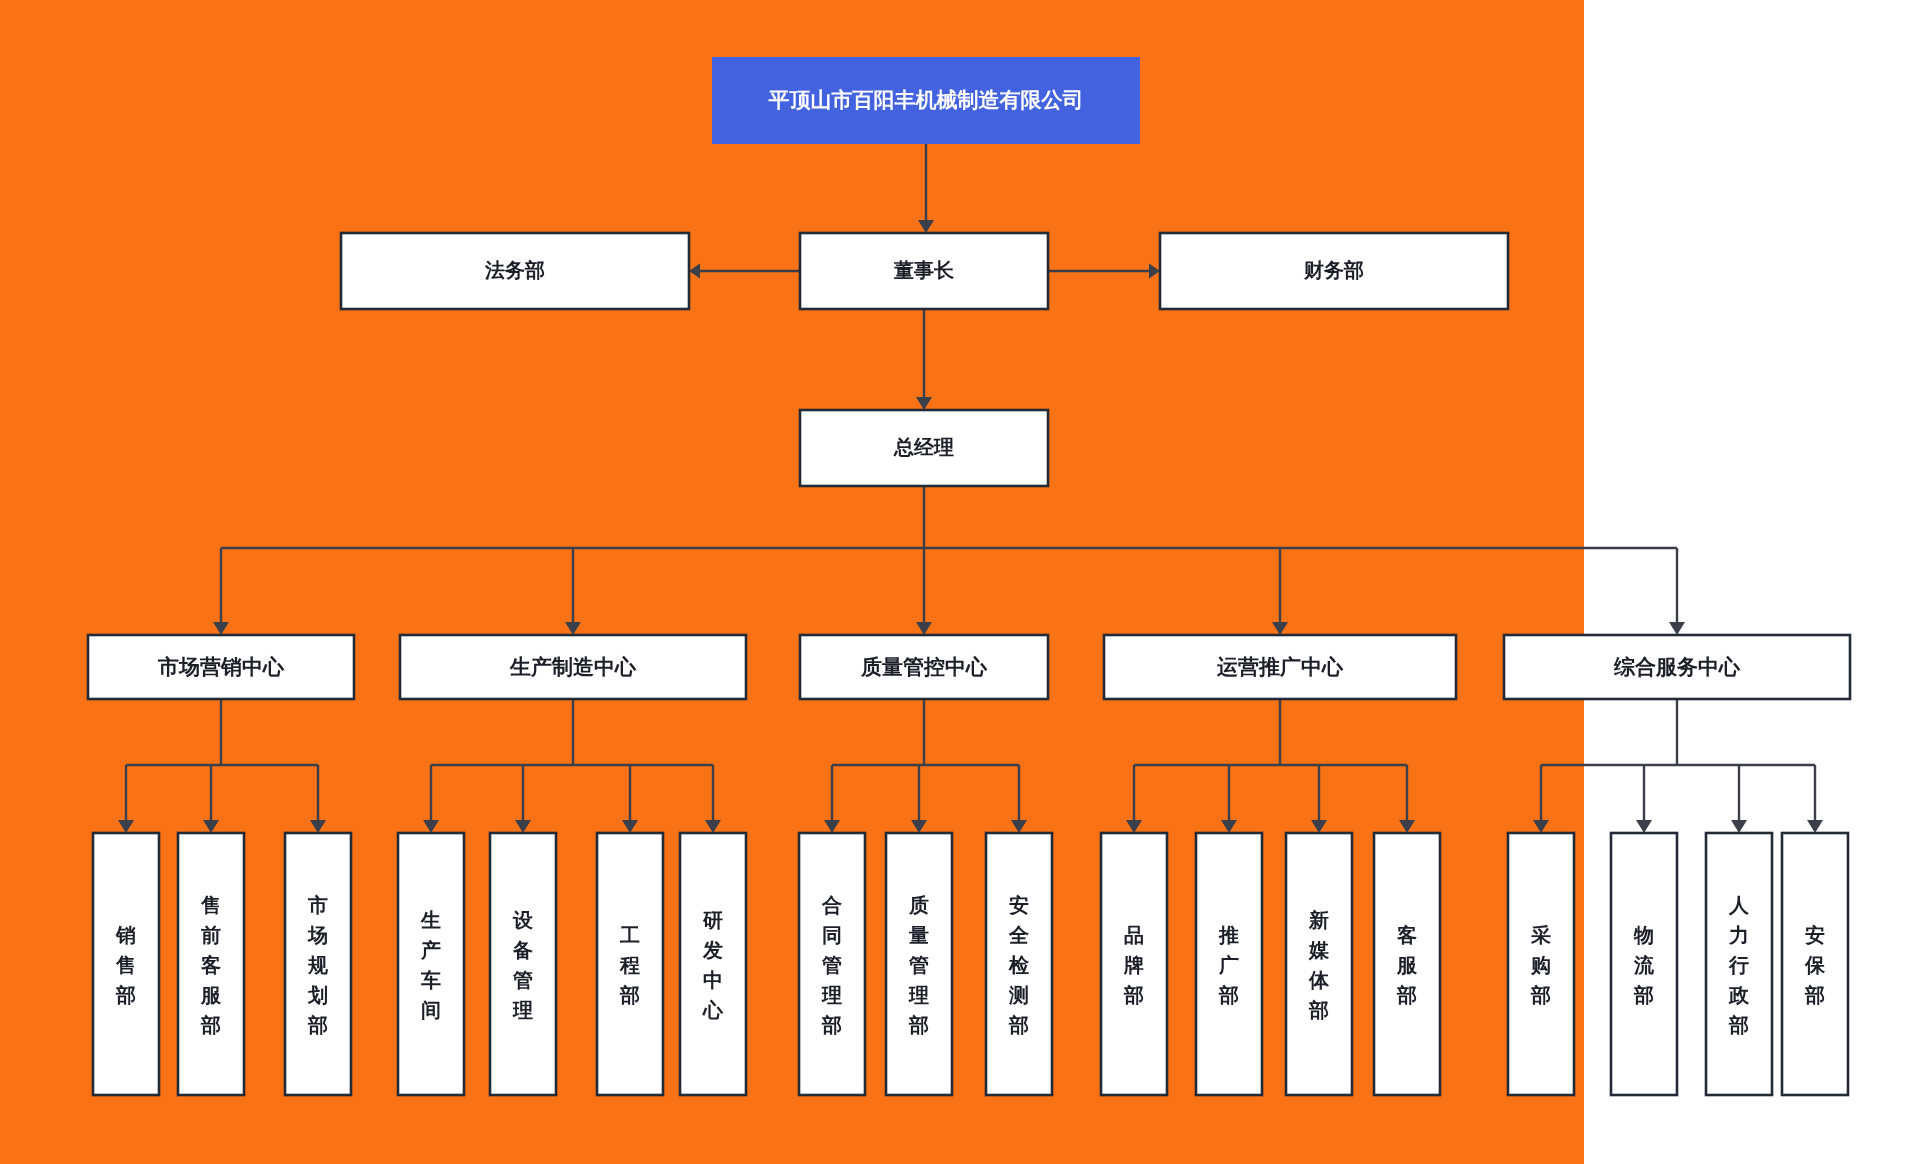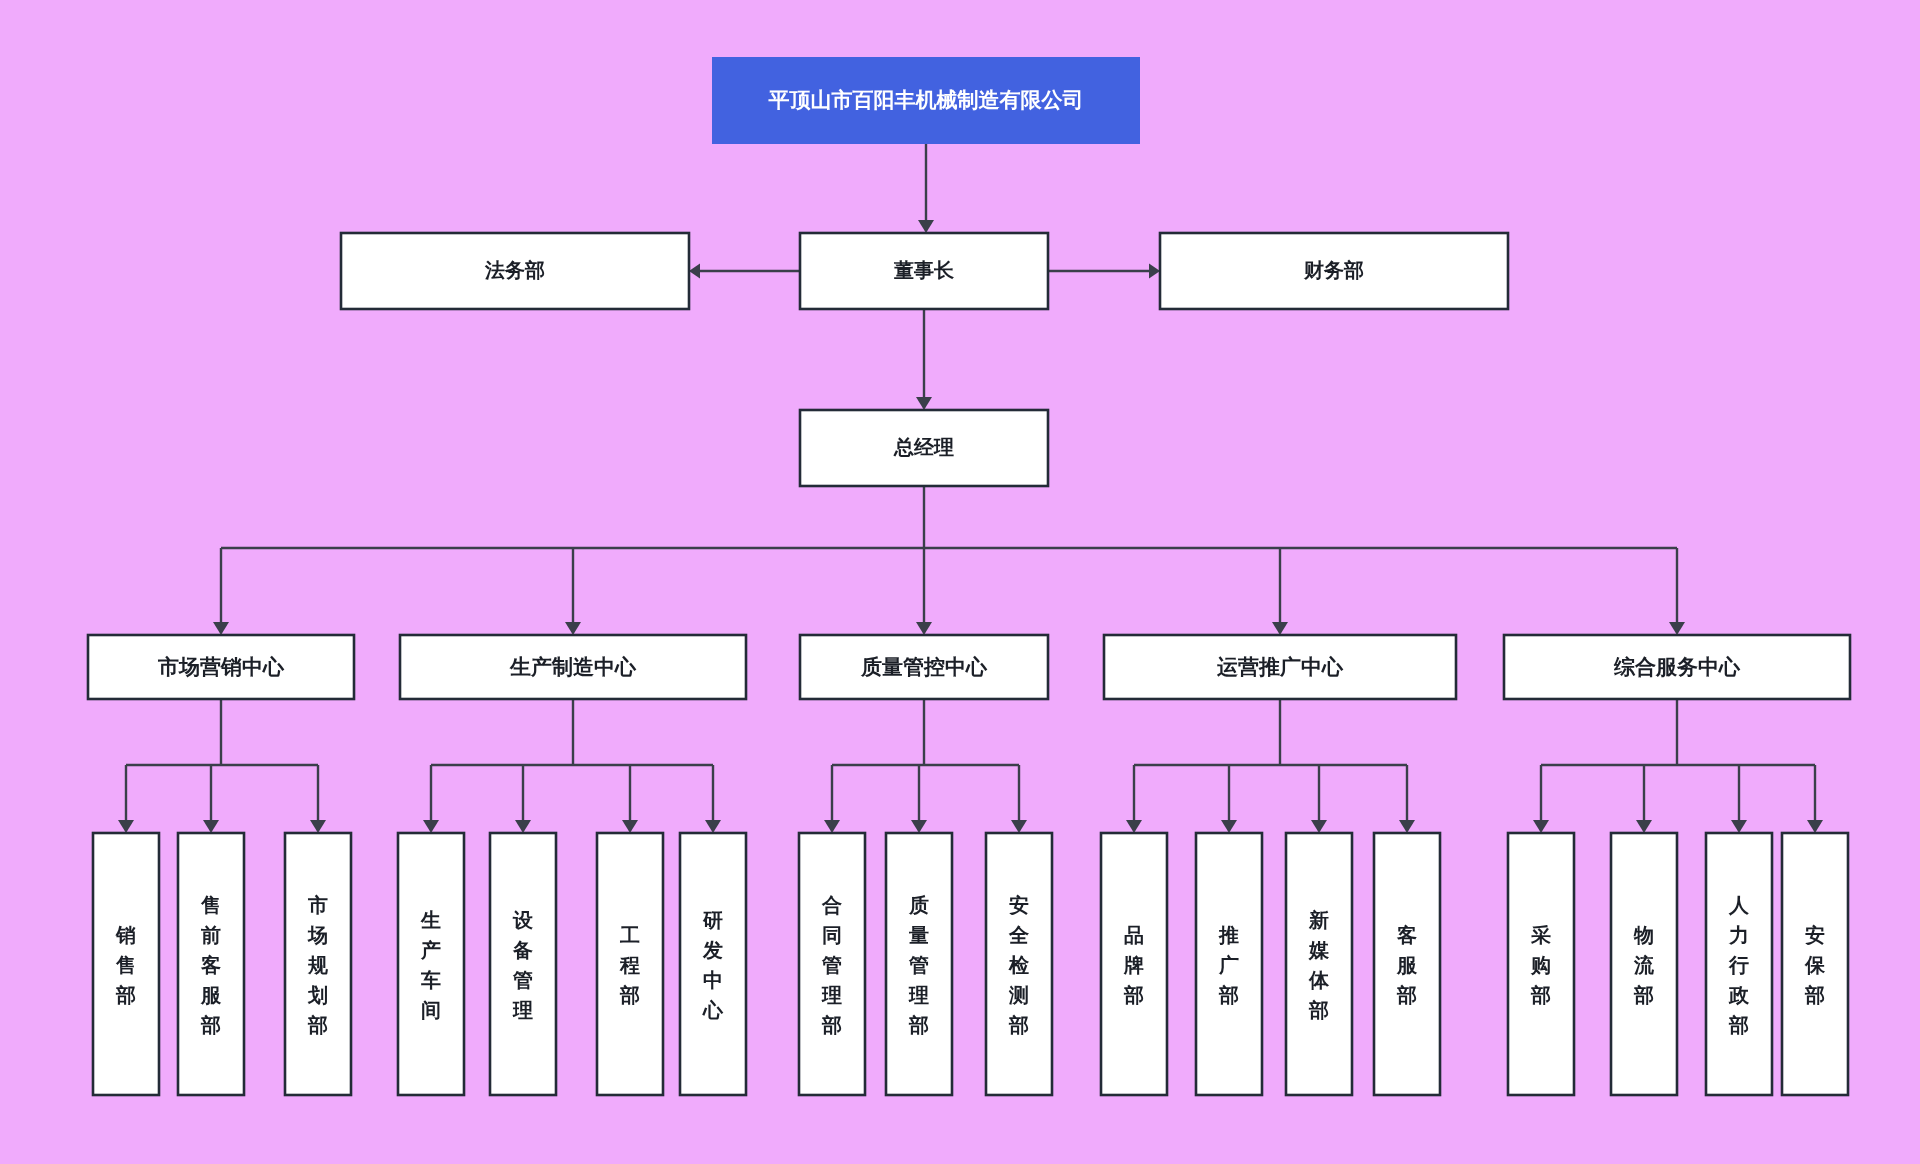--- a/index.html
+++ b/index.html
@@ -9,23 +9,23 @@
     background: #ffffff;
   }
   body {
     width: 1920px;
     height: 1164px;
     overflow: hidden;
     font-family: "Liberation Sans", "DejaVu Sans", sans-serif;
   }
   #org-chart-root {
     position: relative;
-    width: 1920px;
+    width: 1584px;
     height: 1164px;
-    background: #f0abfc;
+    background: #f97316;
   }
   svg.chart-canvas {
     position: absolute;
     left: 0;
     top: 0;
     width: 1920px;
     height: 1164px;
     display: block;
   }
   .node-box {

